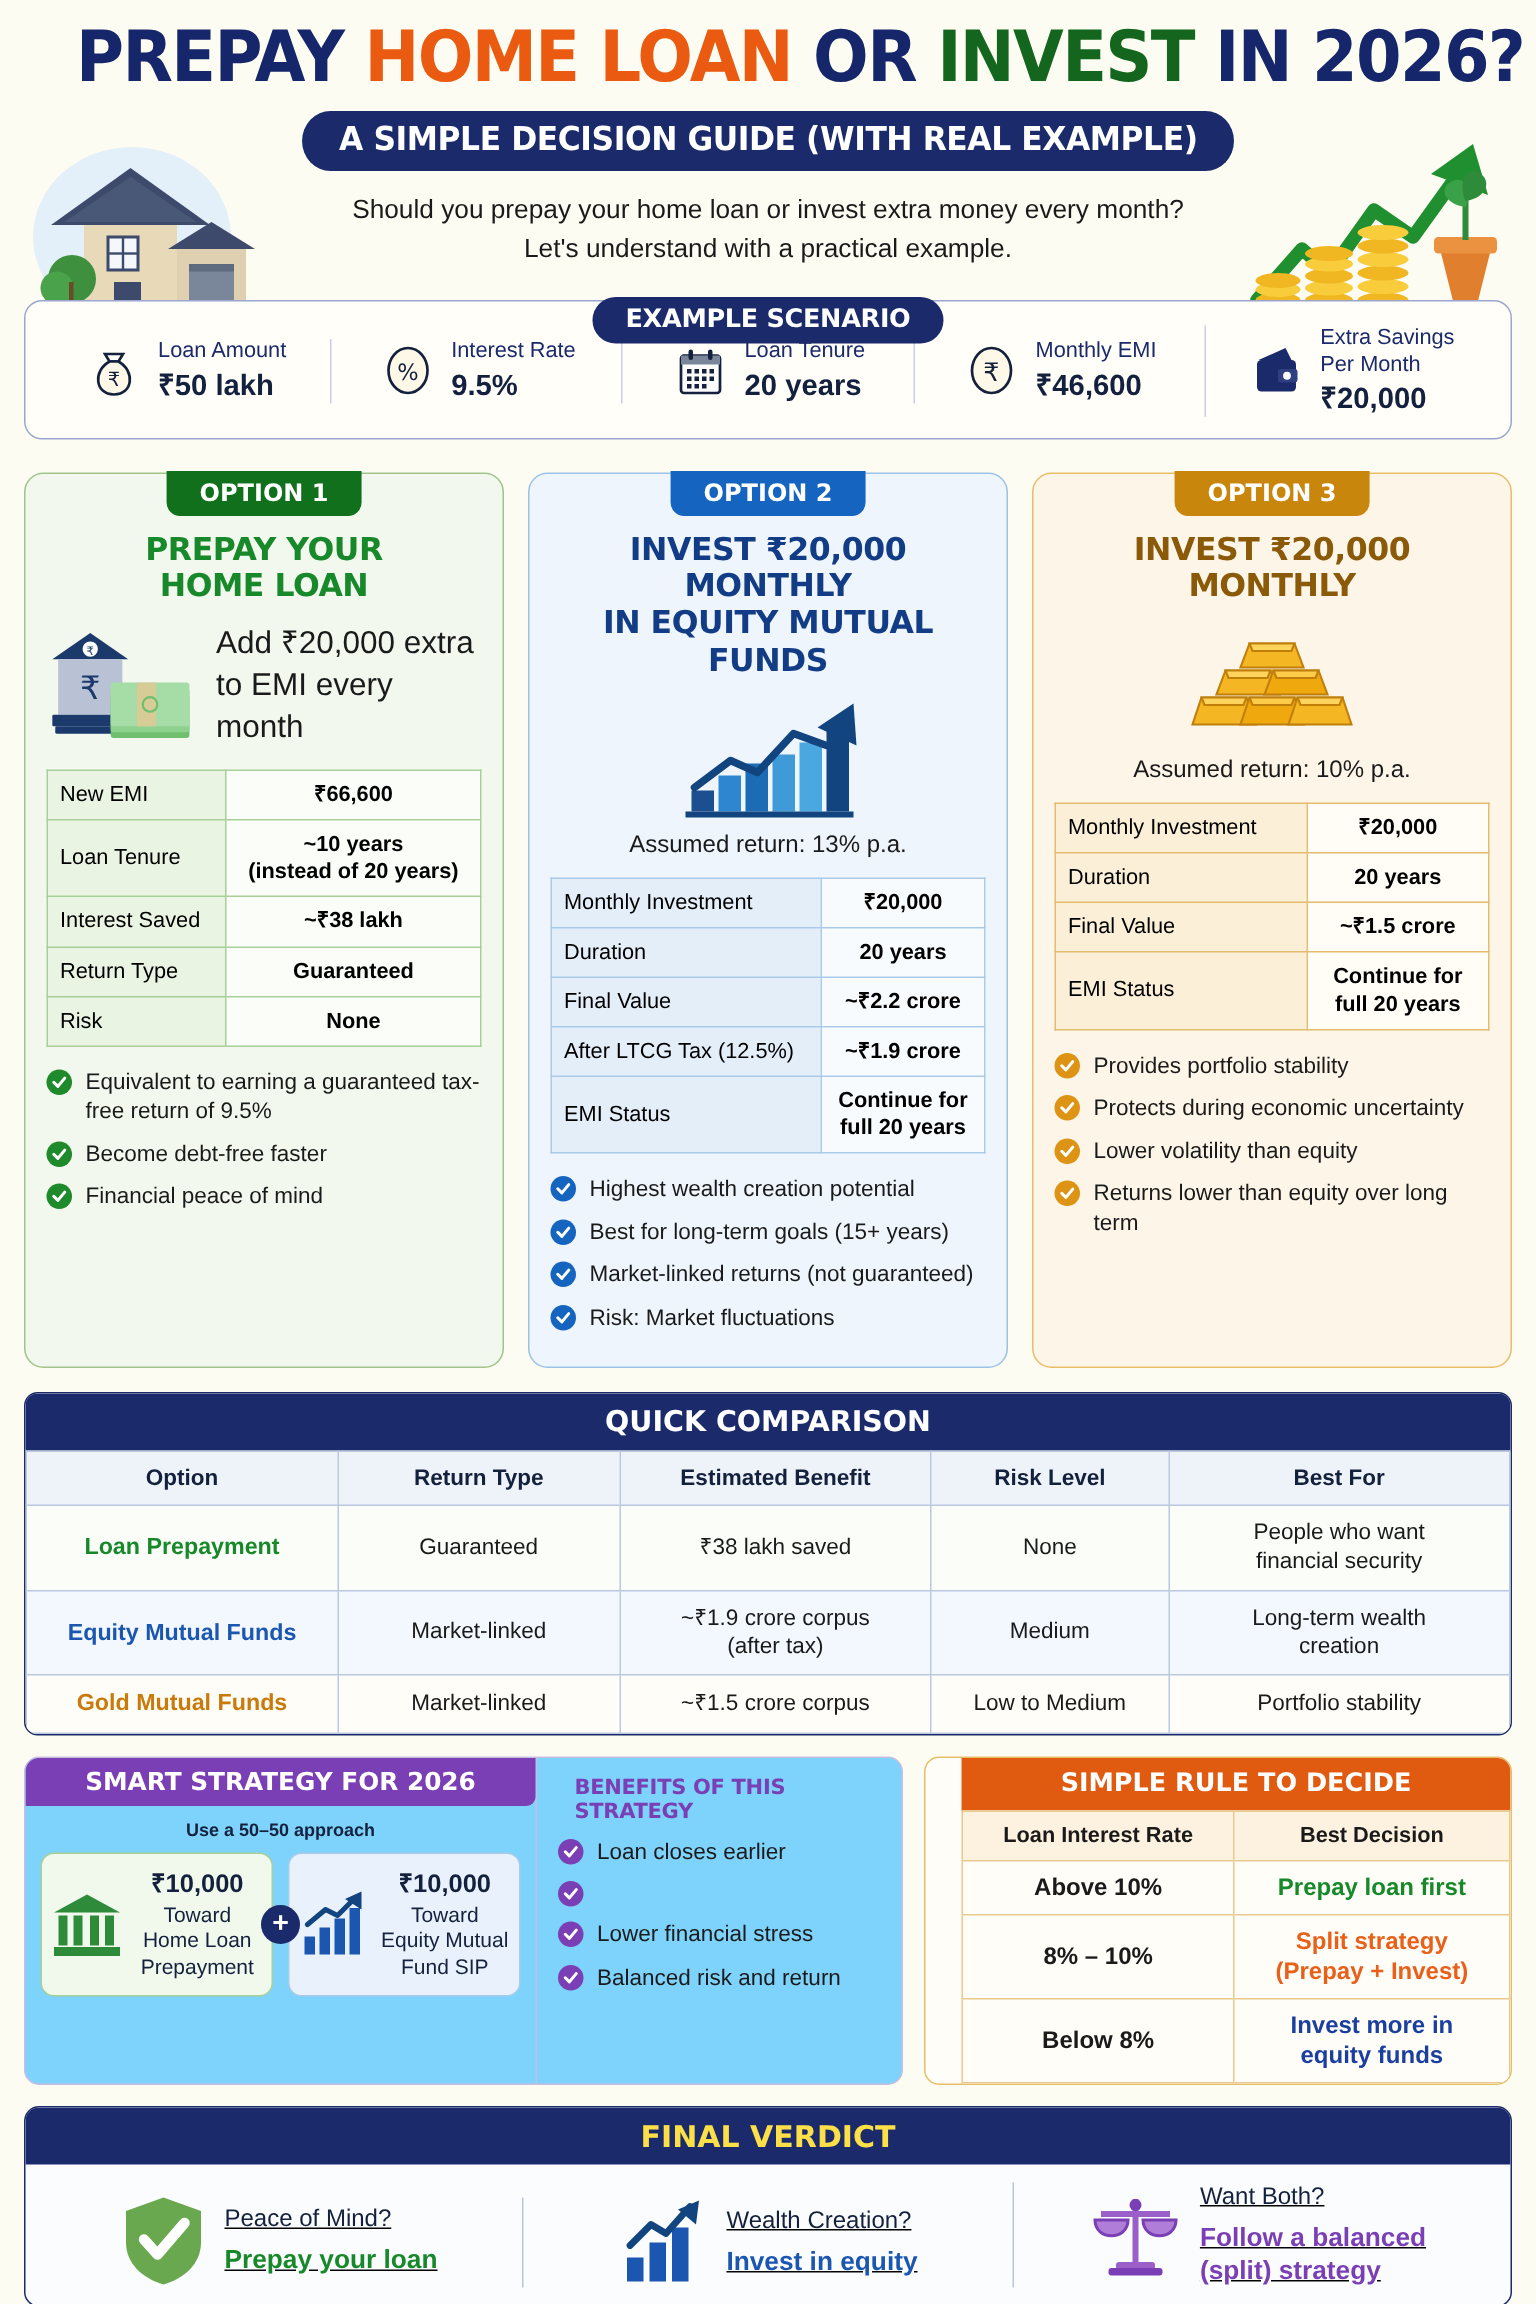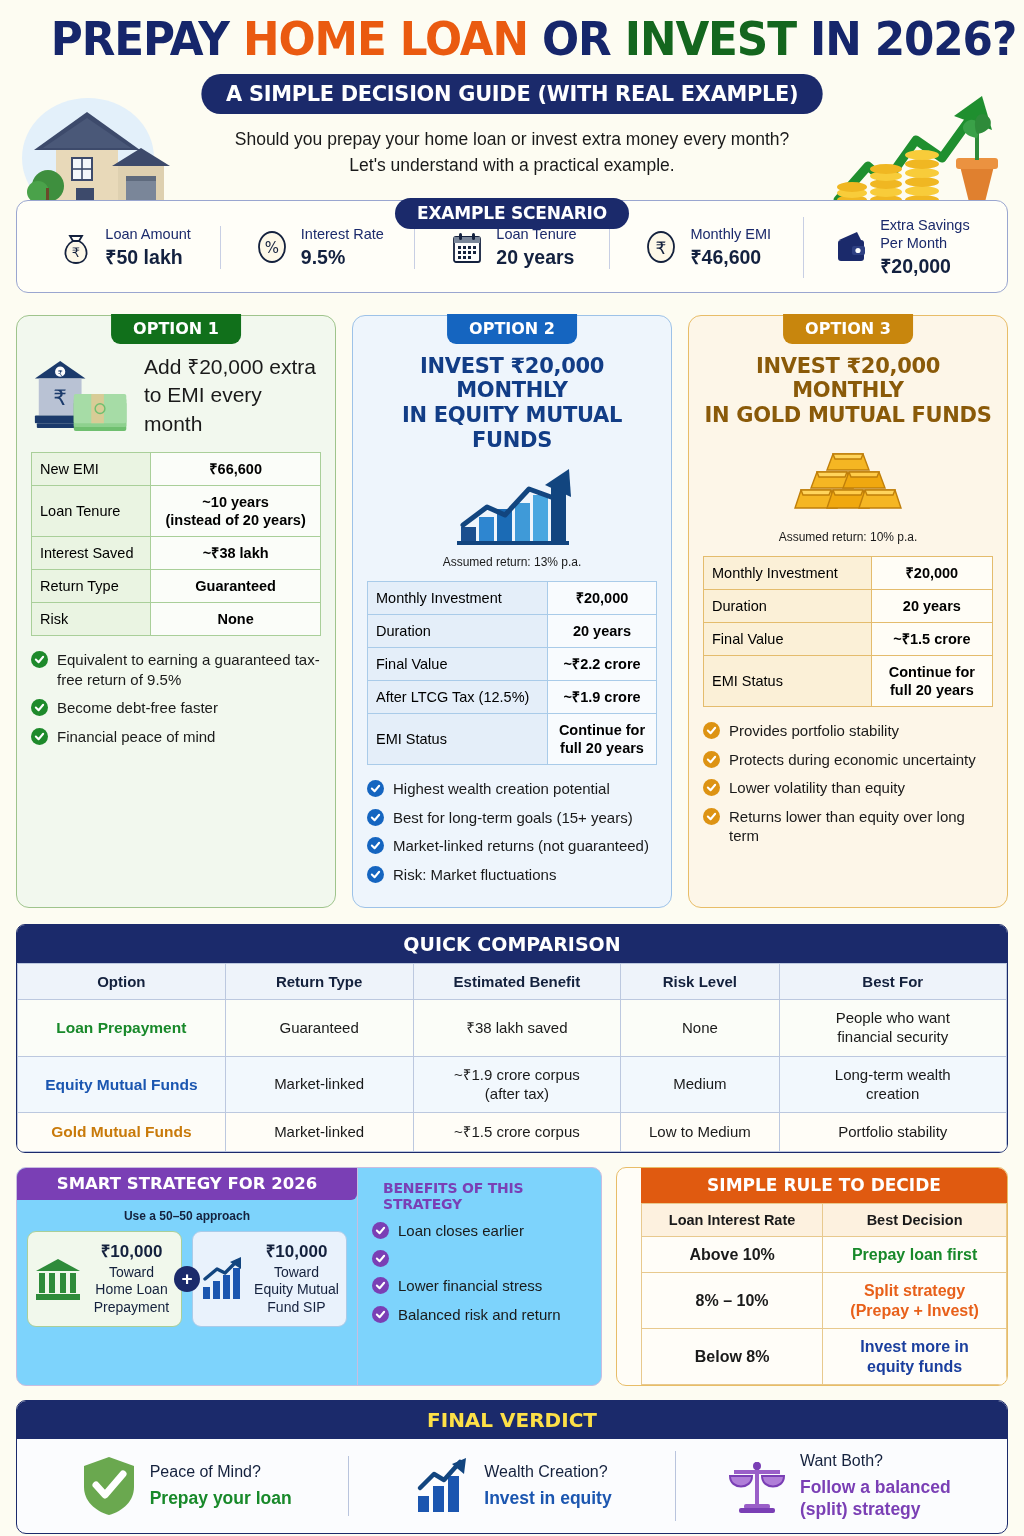--- a/index.html
+++ b/index.html
@@ -79,21 +79,21 @@
   .card-title {
     text-align: center; margin-top: 12px; font-size: 21px; font-weight: 800;
     line-height: 1.18; font-family: "DejaVu Sans", sans-serif; letter-spacing: -0.3px;
   }
   .card-title.green { color: #18892a; }
   .card-title.blue  { color: #123d86; }
   .card-title.gold  { color: #8a5a09; }
 
   .hero { display: flex; align-items: center; justify-content: center; gap: 6px; margin-top: 10px; min-height: 86px; }
   .hero-txt { font-size: 21px; line-height: 1.35; color: #1a1a1a; }
-  .assumed { text-align: center; font-size: 12px; color: #1a1a1a; margin-top: 6px; }
+  .assumed { text-align: center; font-size: 16px; color: #1a1a1a; margin-top: 6px; }
 
   .spec { width: 100%; border-collapse: collapse; margin-top: 12px; font-size: 14.5px; }
   .spec td { padding: 7px 8px; line-height: 1.25; vertical-align: middle; }
   .spec td.k { text-align: left; }
   .spec td.v { text-align: center; font-weight: 600; }
   .spec.green td { border: 1px solid #a9cf99; }
   .spec.green td.k { background: #eaf4e2; }
   .spec.green td.v { background: #fbfdf9; }
   .spec.blue td { border: 1px solid #a9cbe9; }
   .spec.blue td.k { background: #e4eef9; }
@@ -159,21 +159,21 @@
   .sr td { font-size: 16px; padding: 8px 4px; text-align: center; border: 1px solid #e8c98e;
            background: #fffdf8; line-height: 1.22; }
   .sr td.rate { font-weight: 700; color: #1a1a1a; }
   .sr td.dec { font-weight: 700; }
   .dec-green { color: #18892a; } .dec-orange { color: #e8601a; } .dec-blue { color: #1b3f9e; }
 
   
   .fv { margin-top: 14px; border: 1.6px solid #1b2a6b; border-radius: 10px; overflow: hidden; background: #fbfcfe; }
   .fv-head { background: #1b2a6b; color: #fde047; text-align: center; padding: 7px;
              font-size: 20px; font-weight: 800; font-family: "DejaVu Sans", sans-serif; }
-  .fv-body { display: flex; align-items: center; padding: 12px 6px; }
+  .fv-body { display: flex; align-items: flex-end; padding: 12px 6px; text-decoration: underline; }
   .fv-item { flex: 1; display: flex; align-items: center; justify-content: center; gap: 12px; }
   .fv-item + .fv-item { border-left: 1.4px solid #b9c4dd; }
   .fv-txt { text-align: left; }
   .fv-q { font-size: 16px; color: #14213d; line-height: 1.3; }
   .fv-a { font-size: 17.5px; font-weight: 700; margin-top: 5px; line-height: 1.25; }
   .fv-a.green { color: #18892a; } .fv-a.blue { color: #1b56b0; } .fv-a.purple { color: #7a3fb5; }
 </style>
 </head>
 <body>
 
@@ -318,20 +318,24 @@
         </div>
       </div>
 
     </div>
   </div>
 
   <div class="options">
 
     <div class="card green">
       <div class="opt-badge green">OPTION 1</div>
+      <div class="card-title green">
+        <span>PREPAY YOUR</span><br>
+        <span>HOME LOAN</span>
+      </div>
       <div class="hero">
         <svg width="110" height="88" viewBox="0 0 110 88">
           <polygon points="30,8 4,26 56,26" fill="#1b3a6b"></polygon>
           <circle cx="30" cy="19" r="6" fill="#fdfdfd" stroke="#1b3a6b" stroke-width="1.5"></circle>
           <text x="30" y="23" font-size="8" text-anchor="middle" fill="#1b3a6b" font-family="DejaVu Sans, sans-serif">₹</text>
           <rect x="8" y="26" width="44" height="38" fill="#b9c2d4"></rect>
           <rect x="4" y="64" width="52" height="8" rx="1" fill="#1b3a6b"></rect>
           <rect x="6" y="72" width="48" height="5" rx="1" fill="#1b3a6b"></rect>
           <text x="30" y="53" font-size="22" text-anchor="middle" fill="#1b3a6b" font-family="DejaVu Sans, sans-serif">₹</text>
           <g>
@@ -476,21 +480,20 @@
             </span>
             <span>Risk: Market fluctuations</span>
           </div>
       </div>
     </div>
 
     <div class="card gold">
       <div class="opt-badge gold">OPTION 3</div>
       <div class="card-title gold">
         <span>INVEST ₹20,000 MONTHLY</span><br>
-        <span>IN GOLD MUTUAL FUNDS</span>
       </div>
       <div class="hero">
         <svg width="130" height="86" viewBox="0 0 130 86">
           <g stroke="#c07f0a" stroke-width="1.4">
             <path d="M50 16 L80 16 L86 32 L44 32 Z" fill="#f5b623"></path>
             <path d="M50 16 L80 16 L78 21 L52 21 Z" fill="#ffd45c"></path>
             <path d="M34 34 L64 34 L70 50 L28 50 Z" fill="#f5b623"></path>
             <path d="M34 34 L64 34 L62 39 L36 39 Z" fill="#ffd45c"></path>
             <path d="M66 34 L96 34 L102 50 L60 50 Z" fill="#f0a80f"></path>
             <path d="M66 34 L96 34 L94 39 L68 39 Z" fill="#ffcc4a"></path>

